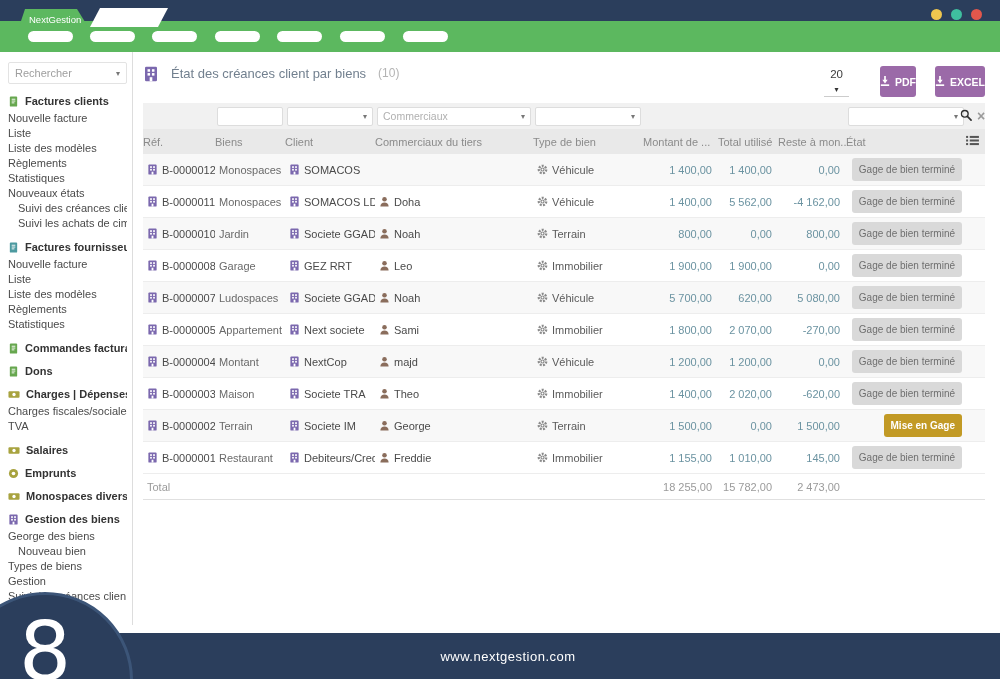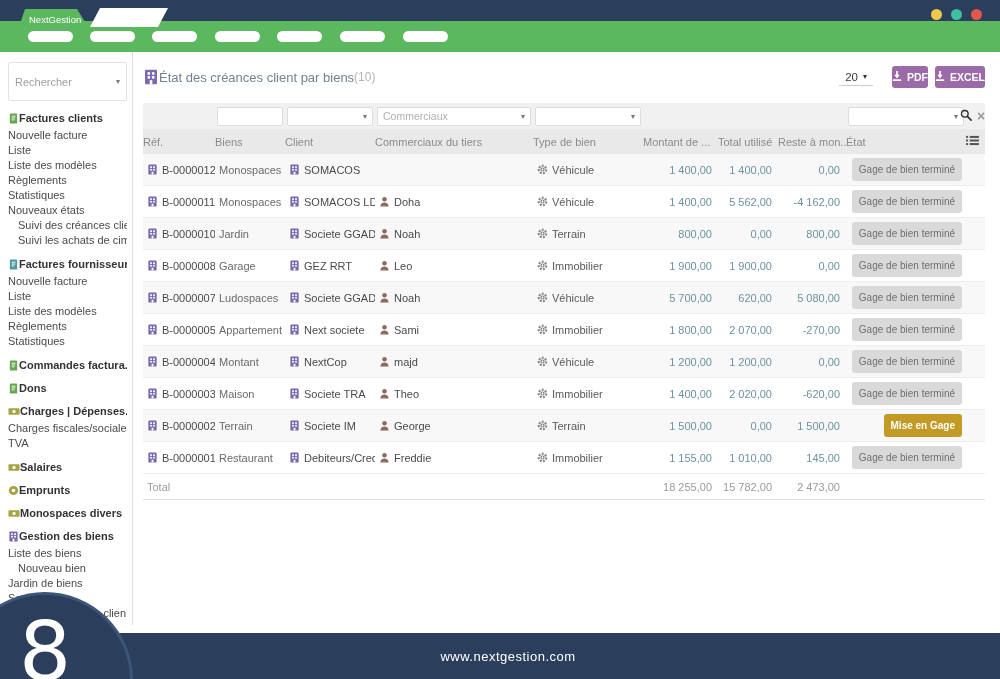--- a/index.html
+++ b/index.html
@@ -19,37 +19,37 @@
   .menubar { height:31px; background:#5cb85f; position:relative; }
   .pill { position:absolute; top:10px; width:45px; height:11px; border-radius:5.5px; background:#fff; cursor:pointer; }
   .pill:nth-of-type(1){left:28px}.pill:nth-of-type(2){left:90px}.pill:nth-of-type(3){left:152px}
   .pill:nth-of-type(4){left:215px}.pill:nth-of-type(5){left:277px}.pill:nth-of-type(6){left:340px}
   .pill:nth-of-type(7){left:403px}
 
   
   .content { display:flex; height:573px; }
   .sidebar { width:133px; min-width:133px; border-right:1px solid #ddd; padding:10px 5px 0 8px;
     font-size:11px; color:#4a4a4a; overflow:hidden; }
-  .search-box { border:1px solid #e3e3e3; border-radius:2px; height:39px; display:flex; align-items:center;
+  .search-box { border:1px solid #e3e3e3; border-radius:2px; height:22px; display:flex; align-items:center;
     justify-content:space-between; padding:0 6px; color:#9e9e9e; cursor:text; }
   .caret { color:#777; font-size:8px; }
   .side-section { margin-top:11px; }
-  .side-header { display:flex; align-items:center; font-weight:bold; color:#333; margin-bottom:3px; cursor:pointer; white-space:nowrap; overflow:hidden; }
+  .side-header { display:flex; align-items:center; gap:6px; font-weight:bold; color:#333; margin-bottom:3px; cursor:pointer; white-space:nowrap; overflow:hidden; }
   .side-header .sicon { display:inline-flex; }
   .side-item { padding:1.5px 0; white-space:nowrap; overflow:hidden; cursor:pointer; }
   .side-item.indent { padding-left:10px; }
 
   .main { flex:1; padding:14px 15px 0 10px; position:relative; }
-  .page-header { display:flex; align-items:center; gap:0; margin-bottom:15px; }
+  .page-header { display:flex; gap:12px; margin-bottom:6px; }
   .title-icon { display:inline-flex; }
   .page-title { font-size:13px; color:#72808f; }
   .page-count { font-size:12px; color:#b4b4b4; }
   .ph-spacer { flex:1; }
   .pagesize { display:flex; align-items:center; gap:5px; font-size:11.5px; color:#3b3b3b;
-    border-bottom:1px solid #ccc; padding:2px 6px; margin-right:12px; cursor:pointer; }
+    border-bottom:1px solid #ccc; padding:2px 6px; margin-right:12px; cursor:pointer;flex-direction:column; }
   .pagesize .caret { color:#333; }
   .btn { display:inline-flex; align-items:center; gap:5px; background:#9b6aa8; color:#fff; font-size:10.5px;
     font-weight:bold; border:none; border-radius:3px; padding:5px 0; margin-left:7px; cursor:pointer;
     font-family:"Liberation Sans", sans-serif; }
 
   table { width:100%; border-collapse:collapse; table-layout:fixed; font-size:11px; }
   tr.filter-row td { background:#f1f1f1; padding:3px 2px; height:26px; }
   .f-input { width:100%; height:19px; border:1px solid #ddd; border-radius:2px; background:#fff; outline:none; padding:0 4px; font-size:10.5px; }
   .combo { height:19px; background:#fff; border:1px solid #ddd; border-radius:2px; display:flex;
     align-items:center; justify-content:space-between; padding:0 5px; color:#b0b0b0; font-size:10.5px; cursor:pointer; }
@@ -240,24 +240,24 @@
                     <rect x="3.4" y="2.4" width="1.9" height="1.9"></rect>
                     <rect x="6.7" y="2.4" width="1.9" height="1.9"></rect>
                     <rect x="3.4" y="5.3" width="1.9" height="1.9"></rect>
                     <rect x="6.7" y="5.3" width="1.9" height="1.9"></rect>
                     <rect x="5" y="8.4" width="2" height="3.1"></rect>
                   </g>
                 </svg>
               </span>
               <span>Gestion des biens</span>
             </div>
-            <div class="side-item">Liste des biens</div>
+            <div class="side-item">George des biens</div>
             <div class="side-item indent">Nouveau bien</div>
-            <div class="side-item">Jardin de biens</div>
-            <div class="side-item">Societe</div>
+            <div class="side-item">Types de biens</div>
+            <div class="side-item">Gestion</div>
             <div class="side-item">Suivi des créances clien...</div>
             <div class="side-item indent">Suivi de mise ...</div>
           </div>
         </div>
     </aside>
 
     <main class="main">
       <div class="page-header">
         <span class="title-icon">
             <svg width="16" height="16" viewBox="0 0 12 12">

